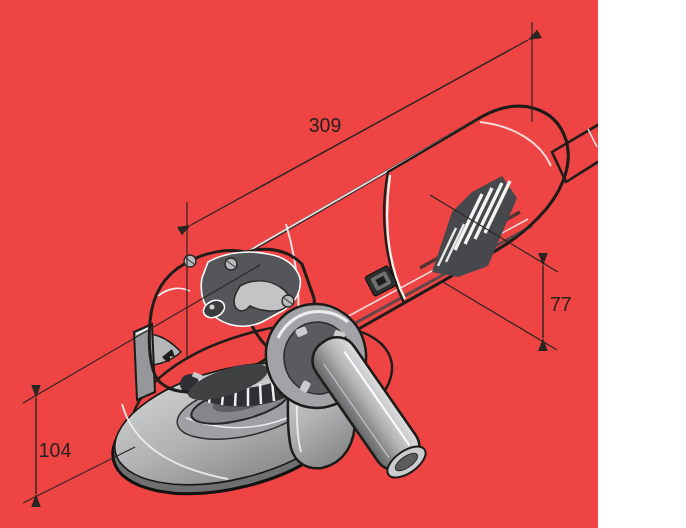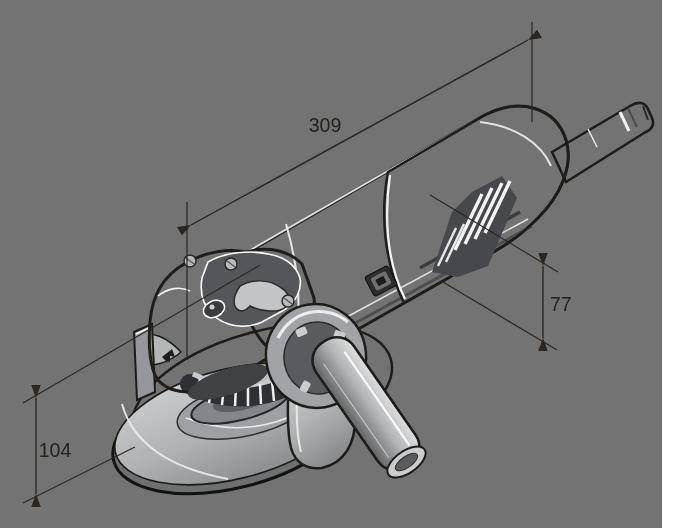--- a/index.html
+++ b/index.html
@@ -1,16 +1,16 @@
 <!DOCTYPE html>
 <html><head>
 <meta charset="utf-8">
 <style>
   html,body{margin:0;padding:0;background:#ffffff;}
-  .stage{position:relative;width:662px;height:528px;background:#737373;overflow:hidden;
+  .stage{position:relative;width:598px;height:528px;background:#ef4444;overflow:hidden;
          font-family:"Liberation Sans", sans-serif;}
   svg{display:block;}
   .dim-text{font-family:"Liberation Sans", sans-serif;font-size:19.5px;fill:#25211d;}
   .dimline{stroke:#2b2622;stroke-width:1.4;fill:none;}
   .extline{stroke:#2b2622;stroke-width:1.2;fill:none;}
   .outline{stroke:#1f1d1a;stroke-linejoin:round;fill:none;}
 </style>
 </head>
 <body>
 

